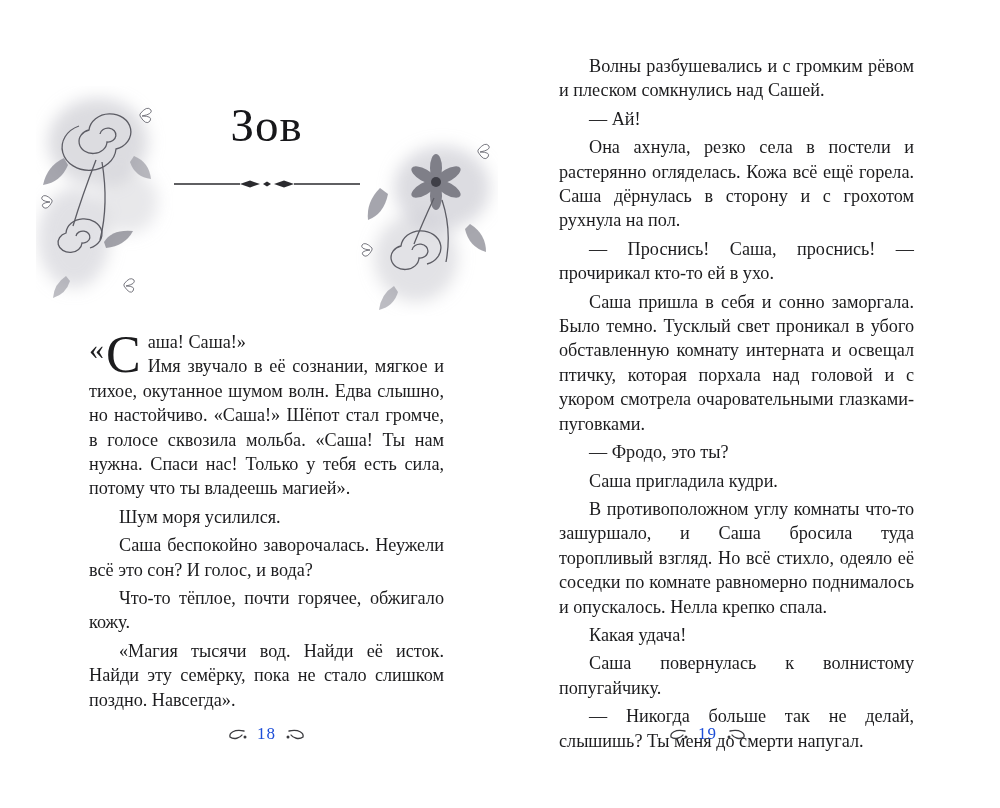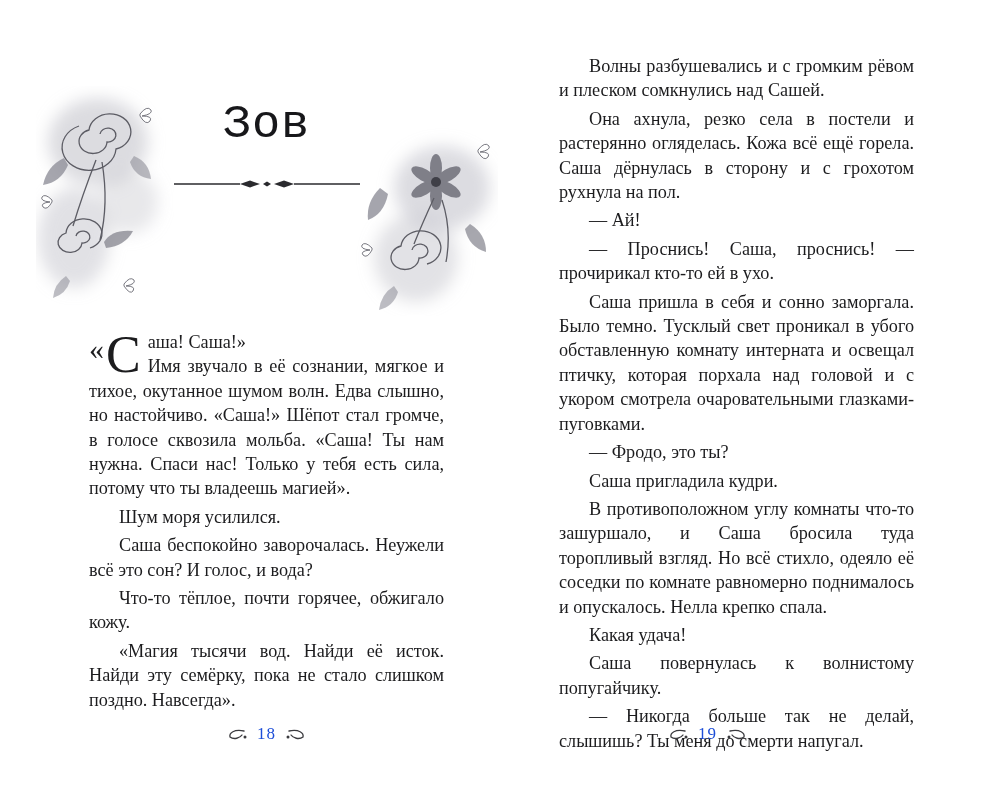--- a/index.html
+++ b/index.html
@@ -16,21 +16,20 @@
   }
 
   
   .title-block {
     position: absolute;
     left: 85px;
     top: 100px;
     width: 363px;
     text-align: center;
     color: #17171a;
-    font-family: Liberation Mono, monospace;
   }
   .title-main {
     font-size: 47px;
     line-height: 50px;
     letter-spacing: 1px;
     font-weight: 400;
   }
   .title-sub {
     margin-top: 10px;
     font-size: 27px;
@@ -181,22 +180,22 @@
       <span>Имя звучало в её сознании, мягкое и тихое, окутанное шумом волн. Едва слышно, но настойчиво. «Саша!» Шёпот стал громче, в голосе сквозила мольба. «Саша! Ты нам нужна. Спаси нас! Только у тебя есть сила, потому что ты владеешь магией».</span>
     </p>
     <p class="indent">Шум моря усилился.</p>
     <p class="indent">Саша беспокойно заворочалась. Неужели всё это сон? И голос, и вода?</p>
     <p class="indent">Что-то тёплое, почти горячее, обжигало кожу.</p>
     <p class="indent">«Магия тысячи вод. Найди её исток. Найди эту семёрку, пока не стало слишком поздно. Навсегда».</p>
   </div>
 
   <div class="body-text body-right">
     <p class="indent">Волны разбушевались и с громким рёвом и плеском сомкнулись над Сашей.</p>
+    <p class="indent">— Ай!</p>
     <p class="indent">Она ахнула, резко села в постели и растерянно огляделась. Кожа всё ещё горела. Саша дёрнулась в сторону и с грохотом рухнула на пол.</p>
-    <p class="indent">— Ай!</p>
     <p class="indent">— Проснись! Саша, проснись! — прочирикал кто-то ей в ухо.</p>
     <p class="indent">Саша пришла в себя и сонно заморгала. Было темно. Тусклый свет проникал в убого обставленную комнату интерната и освещал птичку, которая порхала над головой и с укором смотрела очаровательными глазками-пуговками.</p>
     <p class="indent">— Фродо, это ты?</p>
     <p class="indent">Саша пригладила кудри.</p>
     <p class="indent">В противоположном углу комнаты что-то зашуршало, и Саша бросила туда торопливый взгляд. Но всё стихло, одеяло её соседки по комнате равномерно поднималось и опускалось. Нелла крепко спала.</p>
     <p class="indent">Какая удача!</p>
     <p class="indent">Саша повернулась к волнистому попугайчику.</p>
     <p class="indent">— Никогда больше так не делай, слышишь? Ты меня до смерти напугал.</p>
   </div>
 

